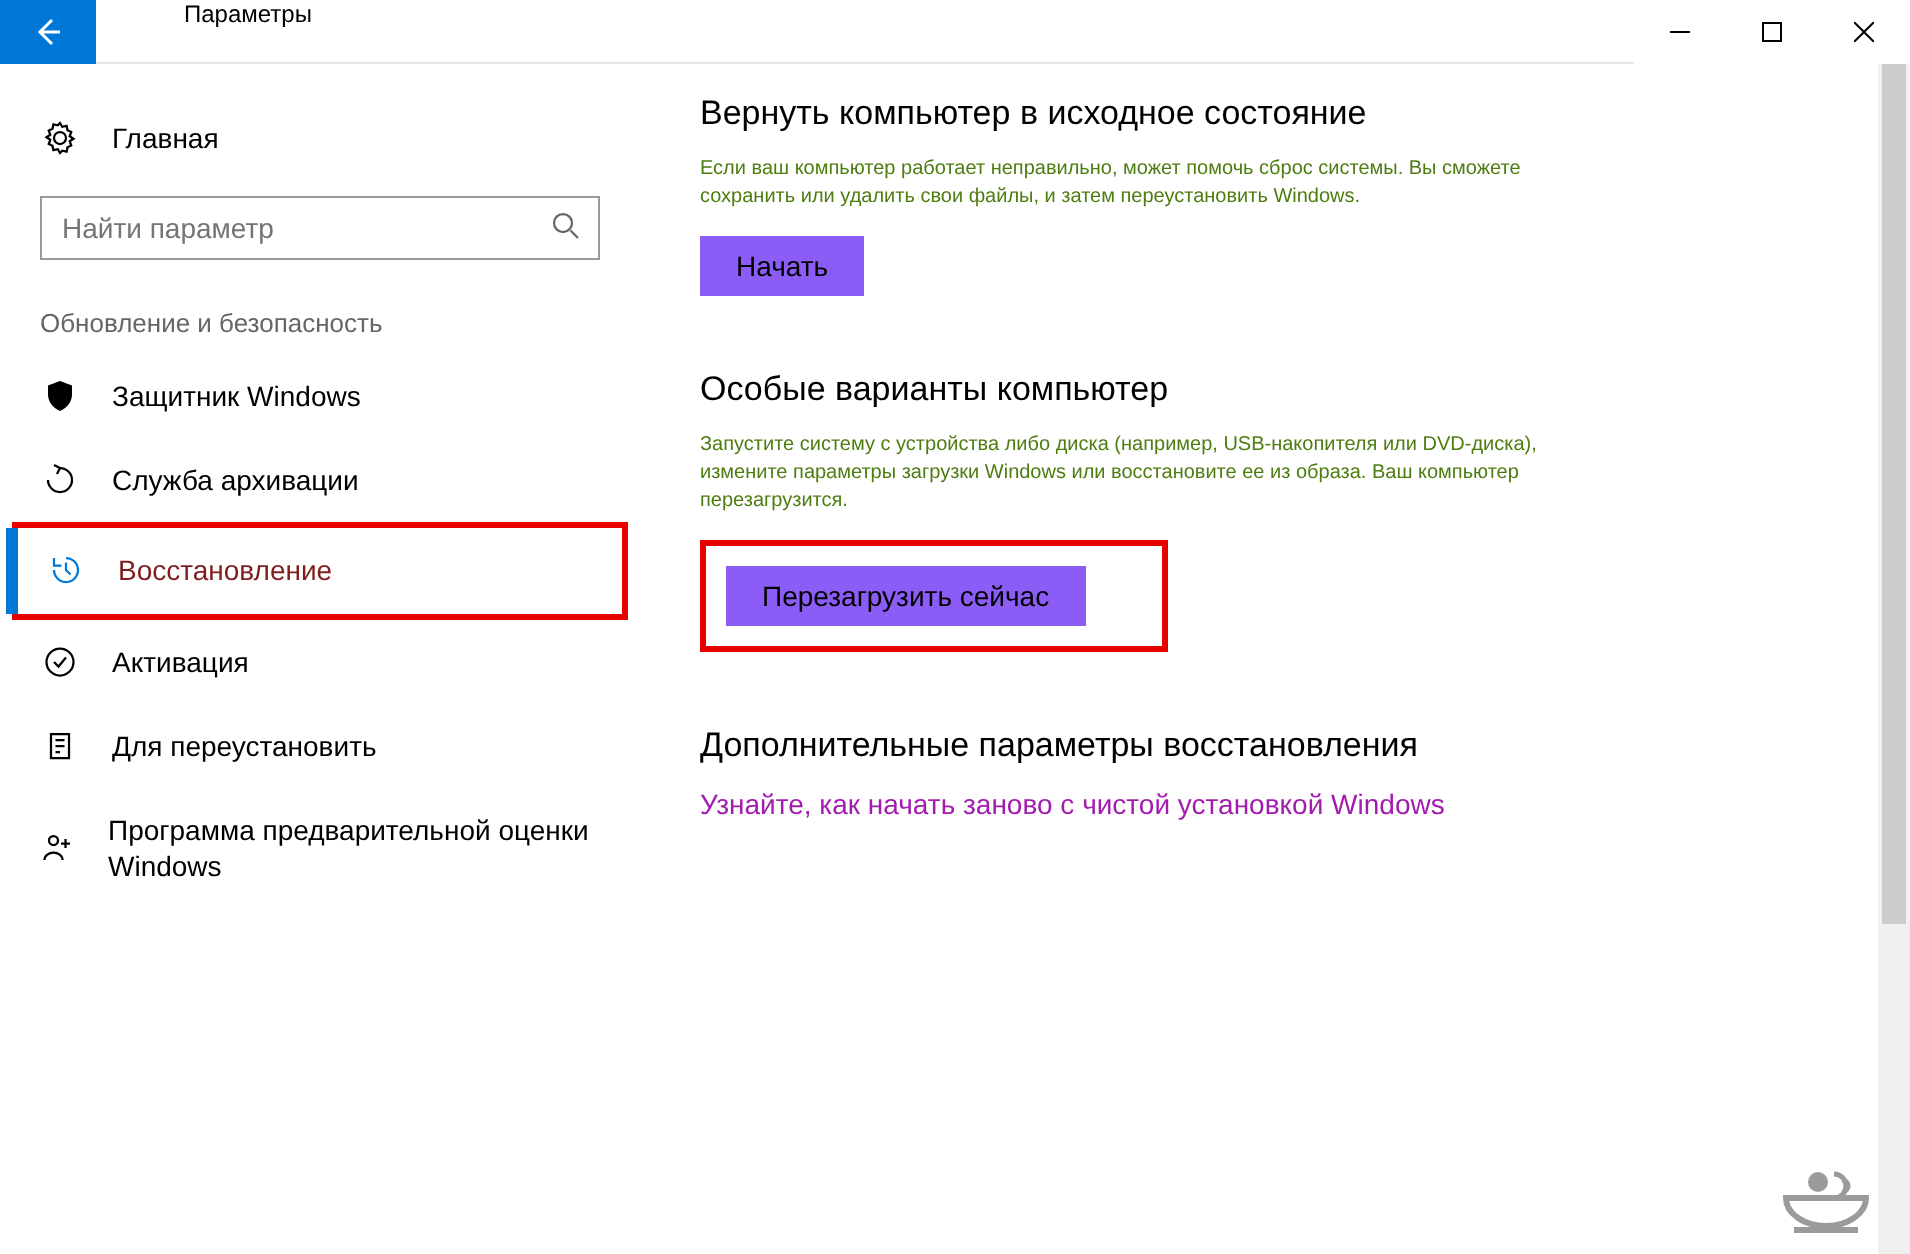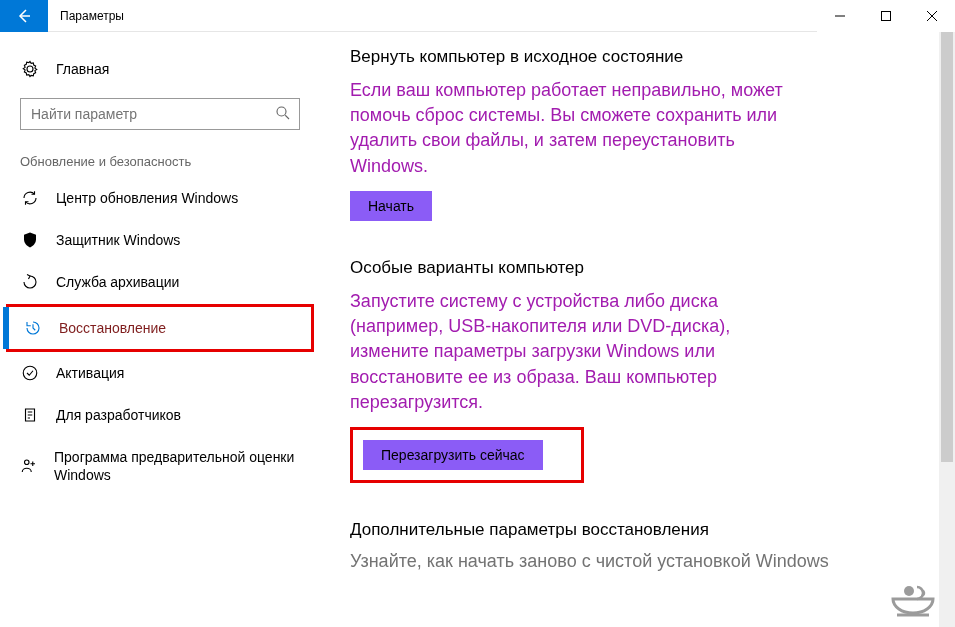--- a/index.html
+++ b/index.html
@@ -1,19 +1,19 @@
 <!DOCTYPE html>
 <html><head>
 <meta charset="utf-8">
 <style>
   * { box-sizing: border-box; margin: 0; padding: 0; font-family: "Segoe UI", Tahoma, sans-serif; }
   body { background: #fff; width: 955px; height: 627px; overflow: hidden; position: relative; }
 
   
-  .titlebar { height: 32px; display: flex; align-items: center; border-bottom: 1px solid #e6e6e6; }
+  .titlebar { height: 32px; display: flex; align-items: flex-start; border-bottom: 1px solid #e6e6e6; gap: 32px; }
   .back-btn { width: 48px; height: 32px; background: #0078d7; display: flex; align-items: center; justify-content: center; cursor: pointer; }
   .title-text { margin-left: 12px; font-size: 12px; color: #000; }
   .win-controls { margin-left: auto; display: flex; }
   .win-btn { width: 46px; height: 32px; display: flex; align-items: center; justify-content: center; font-size: 14px; color: #000; background: #fff; cursor: pointer; font-family: "Segoe UI Symbol", sans-serif; }
   .win-btn svg { display: block; }
 
   
   .content { display: flex; height: calc(627px - 32px); }
   .sidebar { width: 320px; padding: 20px 0 0 0; }
   .main { flex: 1; padding: 14px 30px 0 30px; overflow-y: auto; position: relative; }
@@ -28,25 +28,25 @@
   .nav-item { display: flex; align-items: center; padding: 12px 20px 12px 20px; font-size: 14px; cursor: pointer; color: #000; }
   .nav-item .icon { width: 20px; margin-right: 16px; display: flex; justify-content: center; }
   .nav-item.selected { color: #7f1d1d; }
   .nav-item .label { line-height: 1.3; }
   .red-box-nav { border: 3px solid #e60000; margin: 0 6px; padding-left: 14px; padding-right: 14px; }
   .nav-item.selected.red-box-nav { position: relative; }
   .accent-bar { position: absolute; left: -6px; top: 0; bottom: 0; width: 6px; background: #0078d7; }
 
   
   h1 { font-size: 17px; font-weight: 400; color: #000; margin-bottom: 10px; line-height: 1.3; }
-  p.body { font-size: 18px; color: #a21caf; line-height: 1.4; margin-bottom: 12px; max-width: 440px; }
+  p.body { font-size: 10px; color: #4d7c0f; line-height: 1.4; margin-bottom: 12px; max-width: 440px; }
   .section { margin-bottom: 36px; }
   .btn { display: inline-block; background: #8b5cf6; border: none; padding: 7px 18px; font-size: 14px; cursor: pointer; color: #000; }
   .red-box-btn { display: inline-block; border: 3px solid #e60000; padding: 10px 38px 10px 10px; }
-  a.link { color: #737373; text-decoration: none; font-size: 18px; cursor: pointer; }
+  a.link { color: #a21caf; text-decoration: none; font-size: 14px; cursor: pointer; }
 
   
   .scrollbar { position: absolute; right: 0; top: 32px; width: 16px; height: calc(627px - 32px); background: #f0f0f0; }
   .scroll-thumb { position: absolute; top: 0; left: 2px; width: 12px; height: 430px; background: #ccc; }
 
   
   .watermark { position: absolute; right: 20px; bottom: 6px; opacity: 0.75; display: flex; align-items: center; gap: 8px; }
   .watermark-text { font-size: 22px; font-weight: 700; letter-spacing: 1px; color: #7a7a7a; line-height: 0.9; font-family: Arial, sans-serif; }
 </style>
 </head>
@@ -96,29 +96,20 @@
       <span class="search-icon">
         <svg width="18" height="18" viewBox="0 0 24 24">
             <circle cx="10" cy="10" r="6" stroke="#666" stroke-width="1.5" fill="none"></circle>
             <path d="M15 15l5 5" stroke="#666" stroke-width="1.5"></path>
           </svg>
       </span>
     </div>
 
     <div class="section-label">Обновление и безопасность</div>
 
-    <div class="nav-item">
-      <span class="icon">
-        <svg width="18" height="18" viewBox="0 0 24 24">
-            <path fill="none" stroke="#000" stroke-width="1.5" d="M4 12a8 8 0 0114-5M20 12a8 8 0 01-14 5"></path>
-            <path d="M18 3v4h-4M6 21v-4h4" stroke="#000" stroke-width="1.5" fill="none"></path>
-          </svg>
-      </span>
-      <span class="label">Центр обновления Windows</span>
-    </div>
 
     <div class="nav-item">
       <span class="icon">
         <svg width="18" height="18" viewBox="0 0 24 24">
             <path fill="#000" d="M12 2l8 3v6c0 5-3.5 9-8 11-4.5-2-8-6-8-11V5l8-3z"></path>
           </svg>
       </span>
       <span class="label">Защитник Windows</span>
     </div>
 
@@ -152,21 +143,21 @@
       </span>
       <span class="label">Активация</span>
     </div>
 
     <div class="nav-item">
       <span class="icon">
         <svg width="18" height="18" viewBox="0 0 24 24">
             <path fill="none" stroke="#000" stroke-width="1.5" d="M6 4h12v16H6zM9 8h6M9 12h6M9 16h3"></path>
           </svg>
       </span>
-      <span class="label">Для разработчиков</span>
+      <span class="label">Для переустановить</span>
     </div>
 
     <div class="nav-item">
       <span class="icon">
         <svg width="18" height="18" viewBox="0 0 24 24">
             <circle cx="9" cy="7" r="3" stroke="#000" stroke-width="1.5" fill="none"></circle>
             <path d="M3 20c0-3 3-5 6-5s6 2 6 5M17 6v6M14 9h6" stroke="#000" stroke-width="1.5" fill="none"></path>
           </svg>
       </span>
       <span class="label">Программа предварительной оценки Windows</span>

